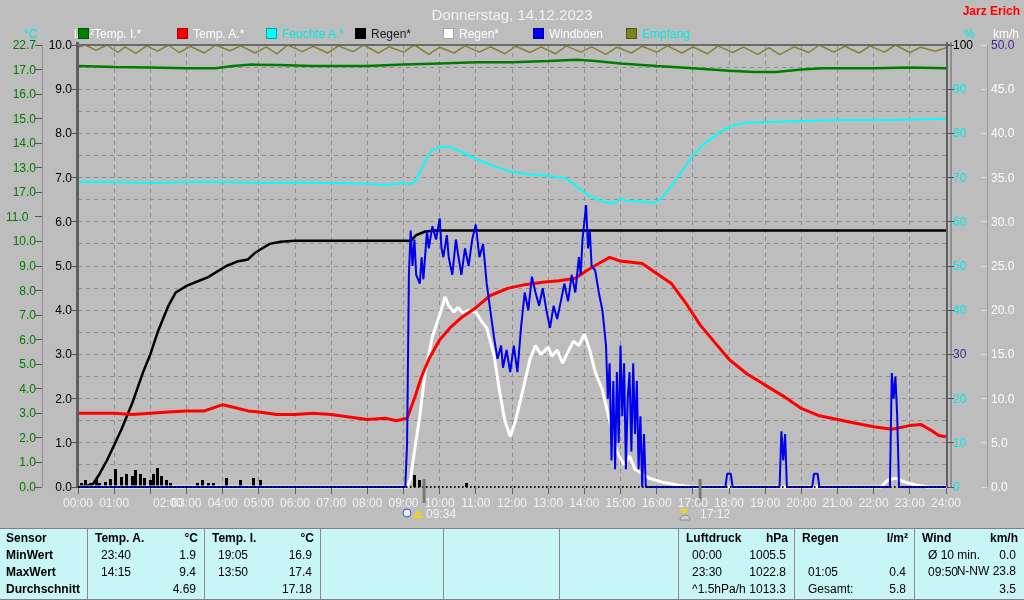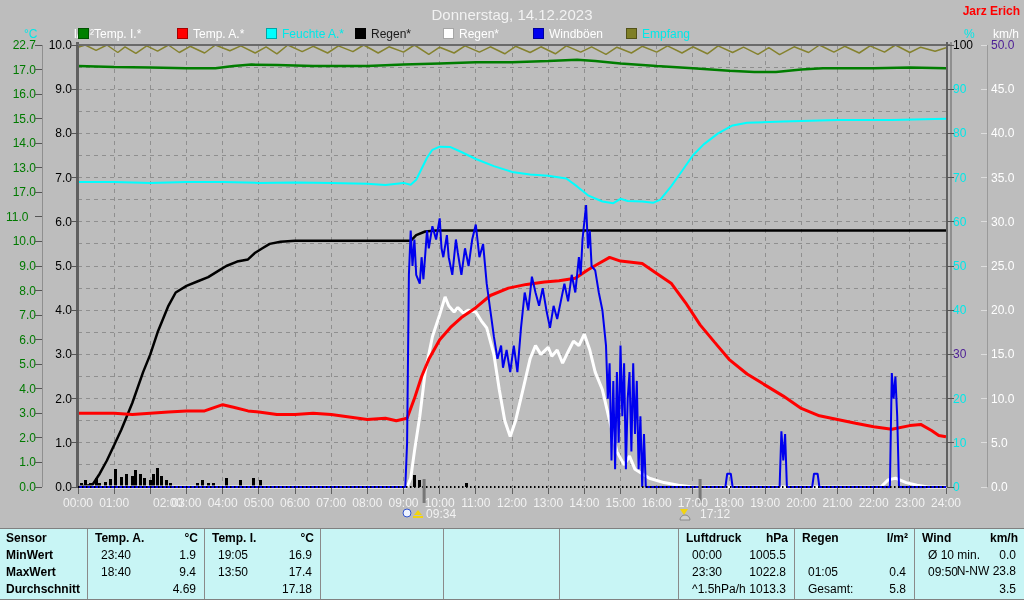--- a/index.html
+++ b/index.html
@@ -347,21 +347,21 @@
       <div class="tsep" style="left: 794px;"></div>
       <div class="tsep" style="left: 914px;"></div>
       <div class="tcell bold" style="left: 6px; top: 2px; width: 78px;">Sensor</div>
       <div class="tcell bold" style="left: 6px; top: 19px; width: 78px;">MinWert</div>
       <div class="tcell bold" style="left: 6px; top: 36px; width: 78px;">MaxWert</div>
       <div class="tcell bold" style="left: 6px; top: 53px; width: 78px;">Durchschnitt</div>
       <div class="tcell bold" style="left: 95px; top: 2px; width: 58.5px;">Temp. A.</div>
       <div class="tcell bold" style="left: 144px; top: 2px; width: 54px; text-align: right;">°C</div>
       <div class="tcell" style="left: 101px; top: 19px; width: 60.84px;">23:40</div>
       <div class="tcell" style="left: 91px; top: 19px; width: 105px; text-align: right;">1.9</div>
-      <div class="tcell" style="left: 101px; top: 36px; width: 60.84px;">18:40</div>
+      <div class="tcell" style="left: 101px; top: 36px; width: 60.84px;">14:15</div>
       <div class="tcell" style="left: 91px; top: 36px; width: 105px; text-align: right;">9.4</div>
       <div class="tcell" style="left: 91px; top: 53px; width: 105px; text-align: right;">4.69</div>
       <div class="tcell bold" style="left: 212px; top: 2px; width: 58px;">Temp. I.</div>
       <div class="tcell bold" style="left: 260px; top: 2px; width: 54px; text-align: right;">°C</div>
       <div class="tcell" style="left: 218px; top: 19px; width: 60.32px;">19:05</div>
       <div class="tcell" style="left: 208px; top: 19px; width: 104px; text-align: right;">16.9</div>
       <div class="tcell" style="left: 218px; top: 36px; width: 60.32px;">13:50</div>
       <div class="tcell" style="left: 208px; top: 36px; width: 104px; text-align: right;">17.4</div>
       <div class="tcell" style="left: 208px; top: 53px; width: 104px; text-align: right;">17.18</div>
       <div class="tcell bold" style="left: 686px; top: 2px; width: 58px;">Luftdruck</div>

